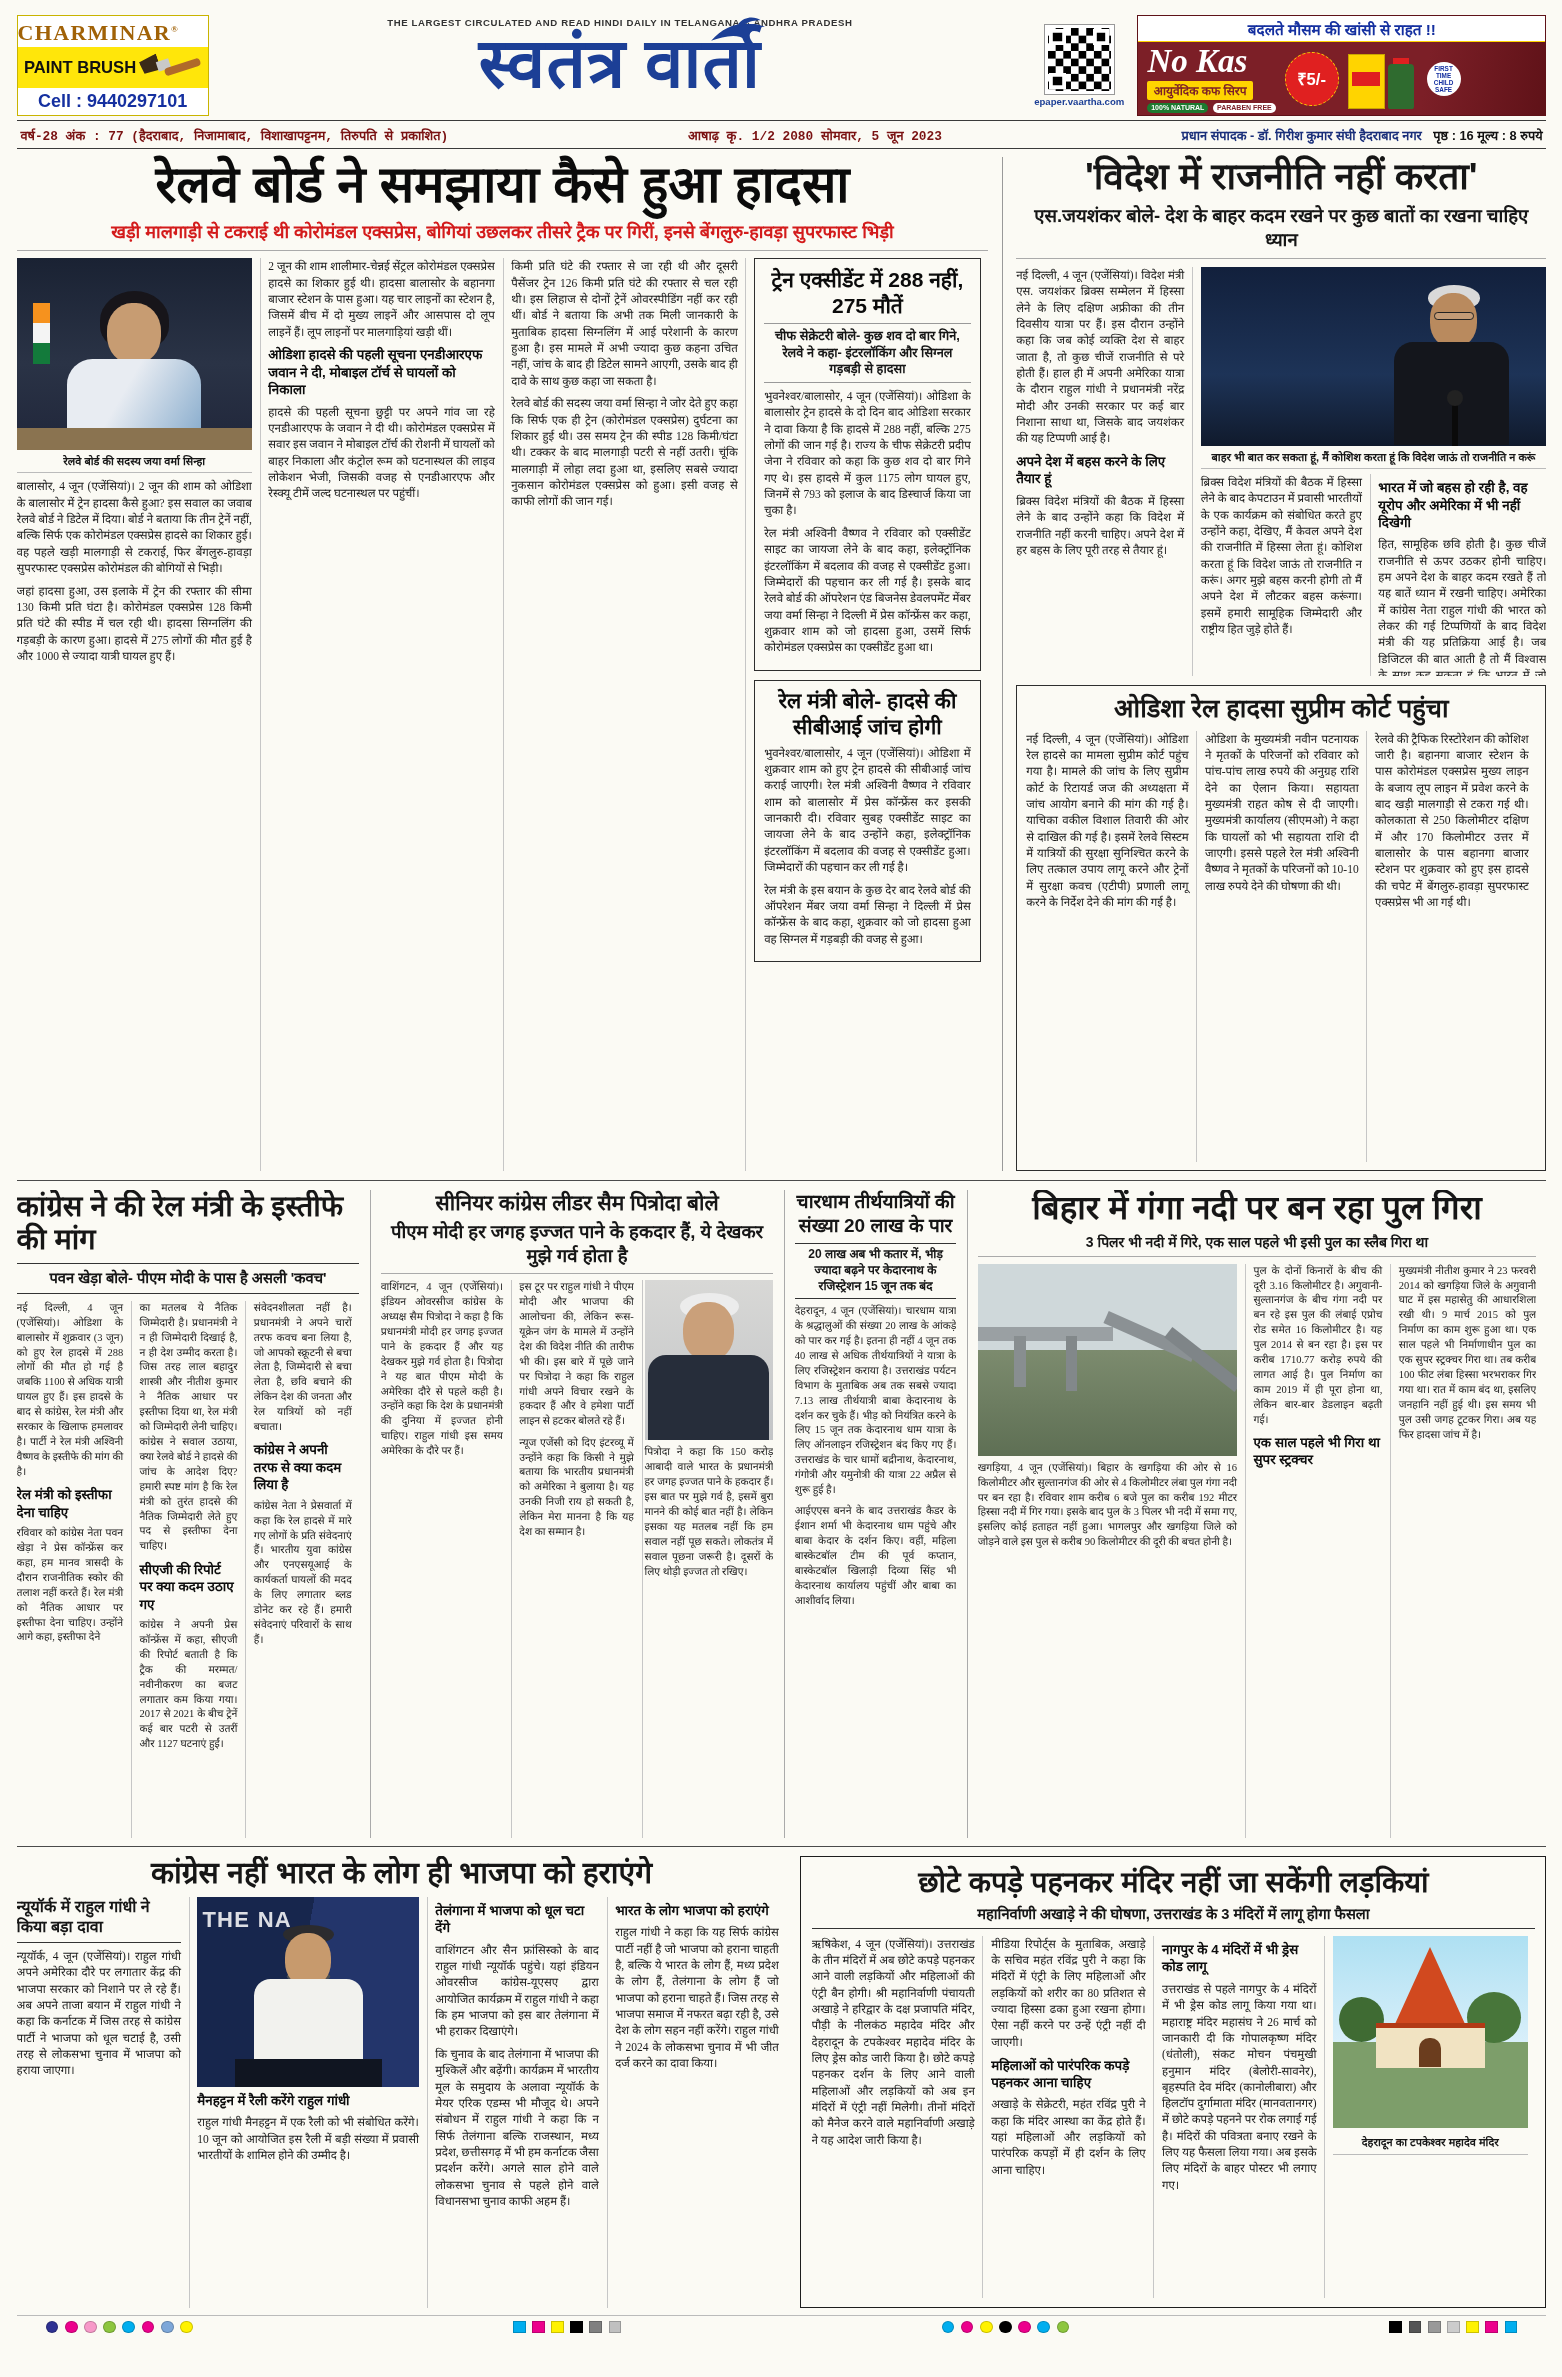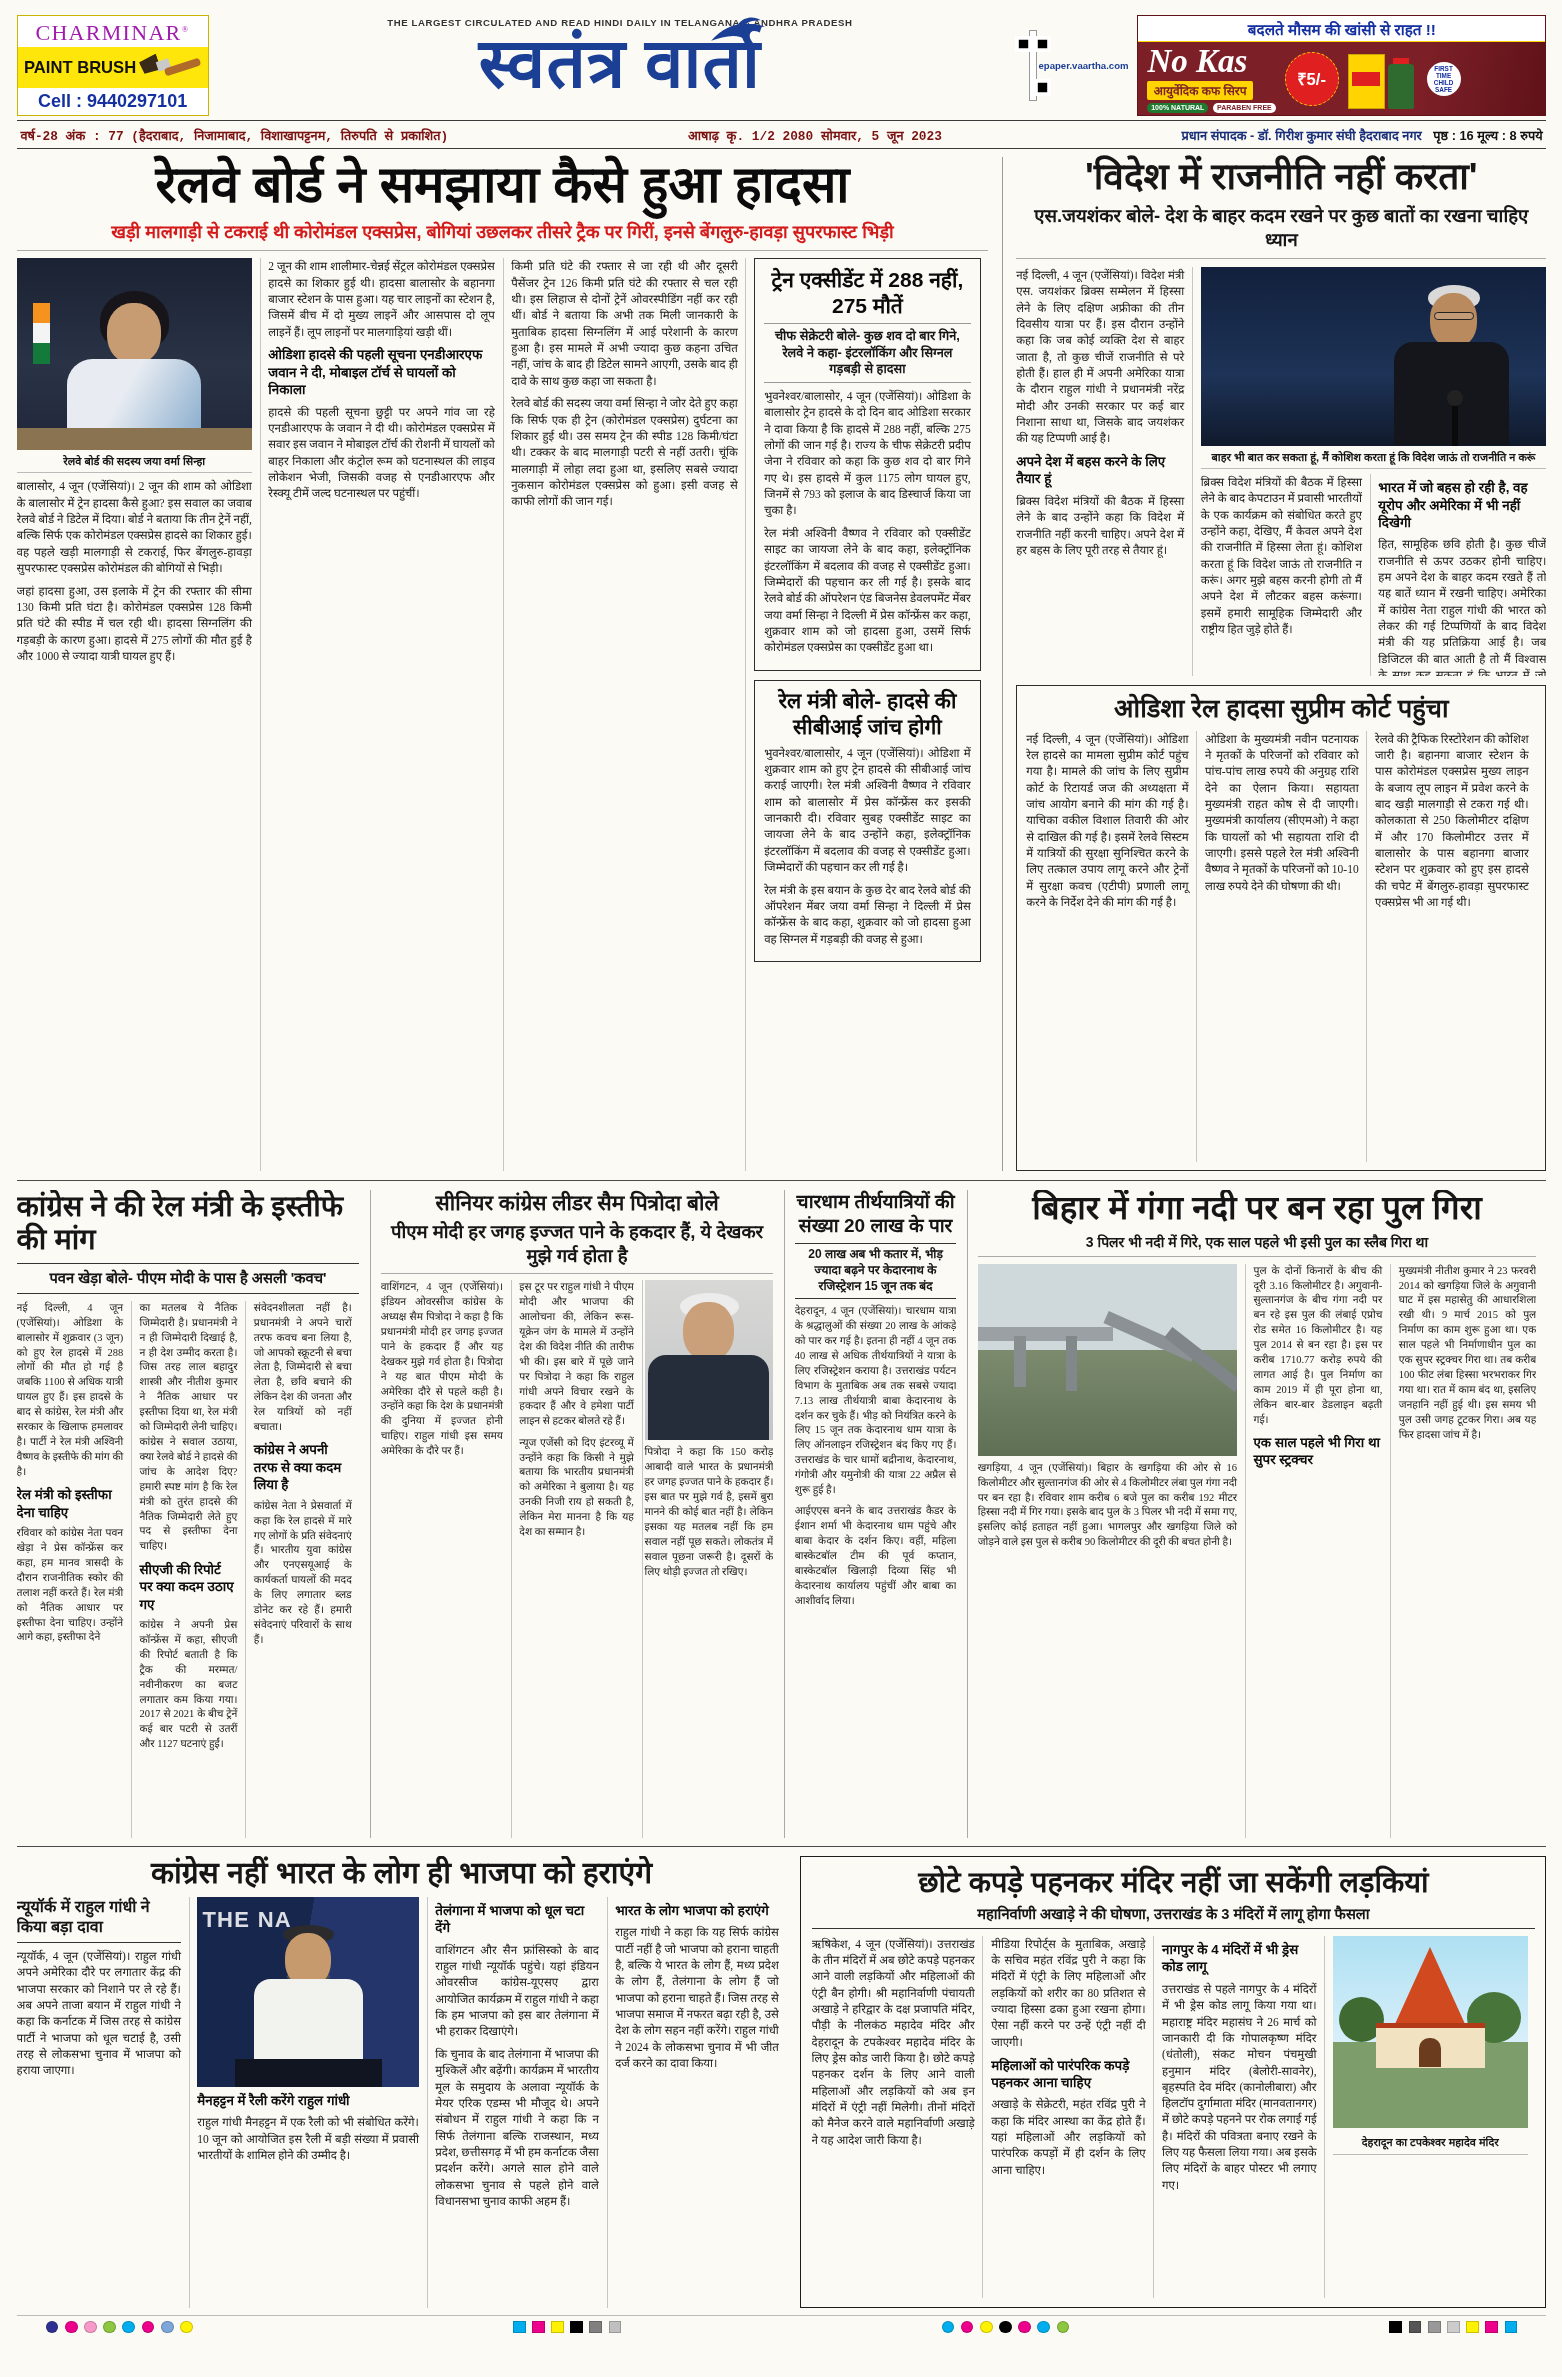--- a/index.html
+++ b/index.html
@@ -5,35 +5,35 @@
   * { margin:0; padding:0; box-sizing:border-box; }
   html,body { background:#9a9a9a; }
   .page {
     width:1563px; height:2377px; margin:0 auto; position:relative;
     background:#fbfaf4; padding:15.3px 16.6px 5.1px; overflow:hidden;
     font-family:"Liberation Sans", sans-serif; color:#161616;
   }
   
   .masthead-row { display:grid; grid-template-columns:192px 1fr 96px 409px; gap:10.2px; height:101px; align-items:stretch; }
   .ad-charminar { background:#ffe60a; border:1.3px solid #c9b400; display:flex; flex-direction:column; overflow:hidden; }
-  .ch-brand { background:#fff; color:#a21caf; font-weight:400; font-size:22px; text-align:center; letter-spacing:1.3px; padding:3.8px 0 1.3px; font-family:"Liberation Serif", serif; }
+  .ch-brand { background:#fff; color:#a16207; font-weight:700; font-size:22px; letter-spacing:1.3px; padding:3.8px 0 1.3px; font-family:"Liberation Serif", serif; }
   .ch-brand sup { font-size:9px; }
   .ch-mid { flex:1; display:flex; align-items:center; justify-content:space-between; padding:0 6.4px; }
   .ch-product { font-weight:800; font-size:16.6px; color:#111; }
   .brush { position:relative; width:61px; height:33px; }
   .brush .handle { position:absolute; right:0; top:11.5px; width:37px; height:7.7px; background:#b06a2a; border-radius:3.8px; transform:rotate(-18deg); }
   .brush .ferrule { position:absolute; left:16.6px; top:9px; width:12.8px; height:10.2px; background:#c9c9c9; transform:rotate(-18deg); }
   .brush .bristles { position:absolute; left:0; top:5.1px; width:19px; height:16.6px; background:#3a2a18; clip-path:polygon(0 20%,100% 0,100% 100%,10% 95%); transform:rotate(-18deg); }
   .ch-phone { background:#fff; color:#1530a0; font-weight:700; font-size:18px; text-align:center; padding:3.2px 0; }
   .masthead-center { display:flex; flex-direction:column; align-items:center; justify-content:flex-start; padding-top:1.3px; }
   .tagline { font-size:9.6px; letter-spacing:0.6px; color:#333; font-weight:700; margin-bottom:2.6px; white-space:nowrap; }
   .title-wrap { position:relative; line-height:1; }
   .np-title { font-size:69px; font-weight:800; color:#1c3f96; font-family:"Liberation Serif", serif; letter-spacing:1.3px; }
   .bird { position:absolute; right:-11.5px; top:-16.6px; width:70px; height:31px; }
-  .qr-wrap { display:flex; flex-direction:row; align-items:center; justify-content:center; gap:2.6px; }
+  .qr-wrap { display:flex; flex-direction:column; align-items:center; justify-content:center; gap:2.6px; }
   .qr { width:69px; height:69px; border:3.2px solid #fff; outline:0.6px solid #999; position:relative;
         background:conic-gradient(#000 25%, #fff 0 50%, #000 0 75%, #fff 0) 0 0/15.3px 15.3px; }
   .qr-eye { position:absolute; width:16.6px; height:16.6px; background:#000; box-shadow:inset 0 0 0 3.8px #fff, inset 0 0 0 6.4px #000; }
   .qr-eye.e1 { left:1.3px; top:1.3px; } .qr-eye.e2 { right:1.3px; top:1.3px; } .qr-eye.e3 { left:1.3px; bottom:1.3px; }
   .epaper { font-size:9.6px; color:#1c3f96; font-weight:700; }
   .ad-nokas { display:flex; flex-direction:column; border:0.6px solid #5f1218; overflow:hidden; }
   .nk-strip { background:#fff; color:#1530a0; font-weight:800; font-size:15.3px; text-align:center; padding:2.6px 0; border-bottom:1.9px solid #ffd400; }
   .nk-main { flex:1; background:linear-gradient(100deg,#7c1f27 70%, #5f1218 100%); display:flex; align-items:center; gap:9px; padding:2.6px 9px; position:relative; }
   .nk-brand { color:#fff; font-size:33px; font-weight:800; font-style:italic; font-family:"Liberation Serif", serif; line-height:1; }
   .nk-type { background:#ffd400; color:#7c1f27; font-weight:800; font-size:12px; padding:1.3px 6.4px; border-radius:1.9px; margin-top:2.6px; display:inline-block; }

